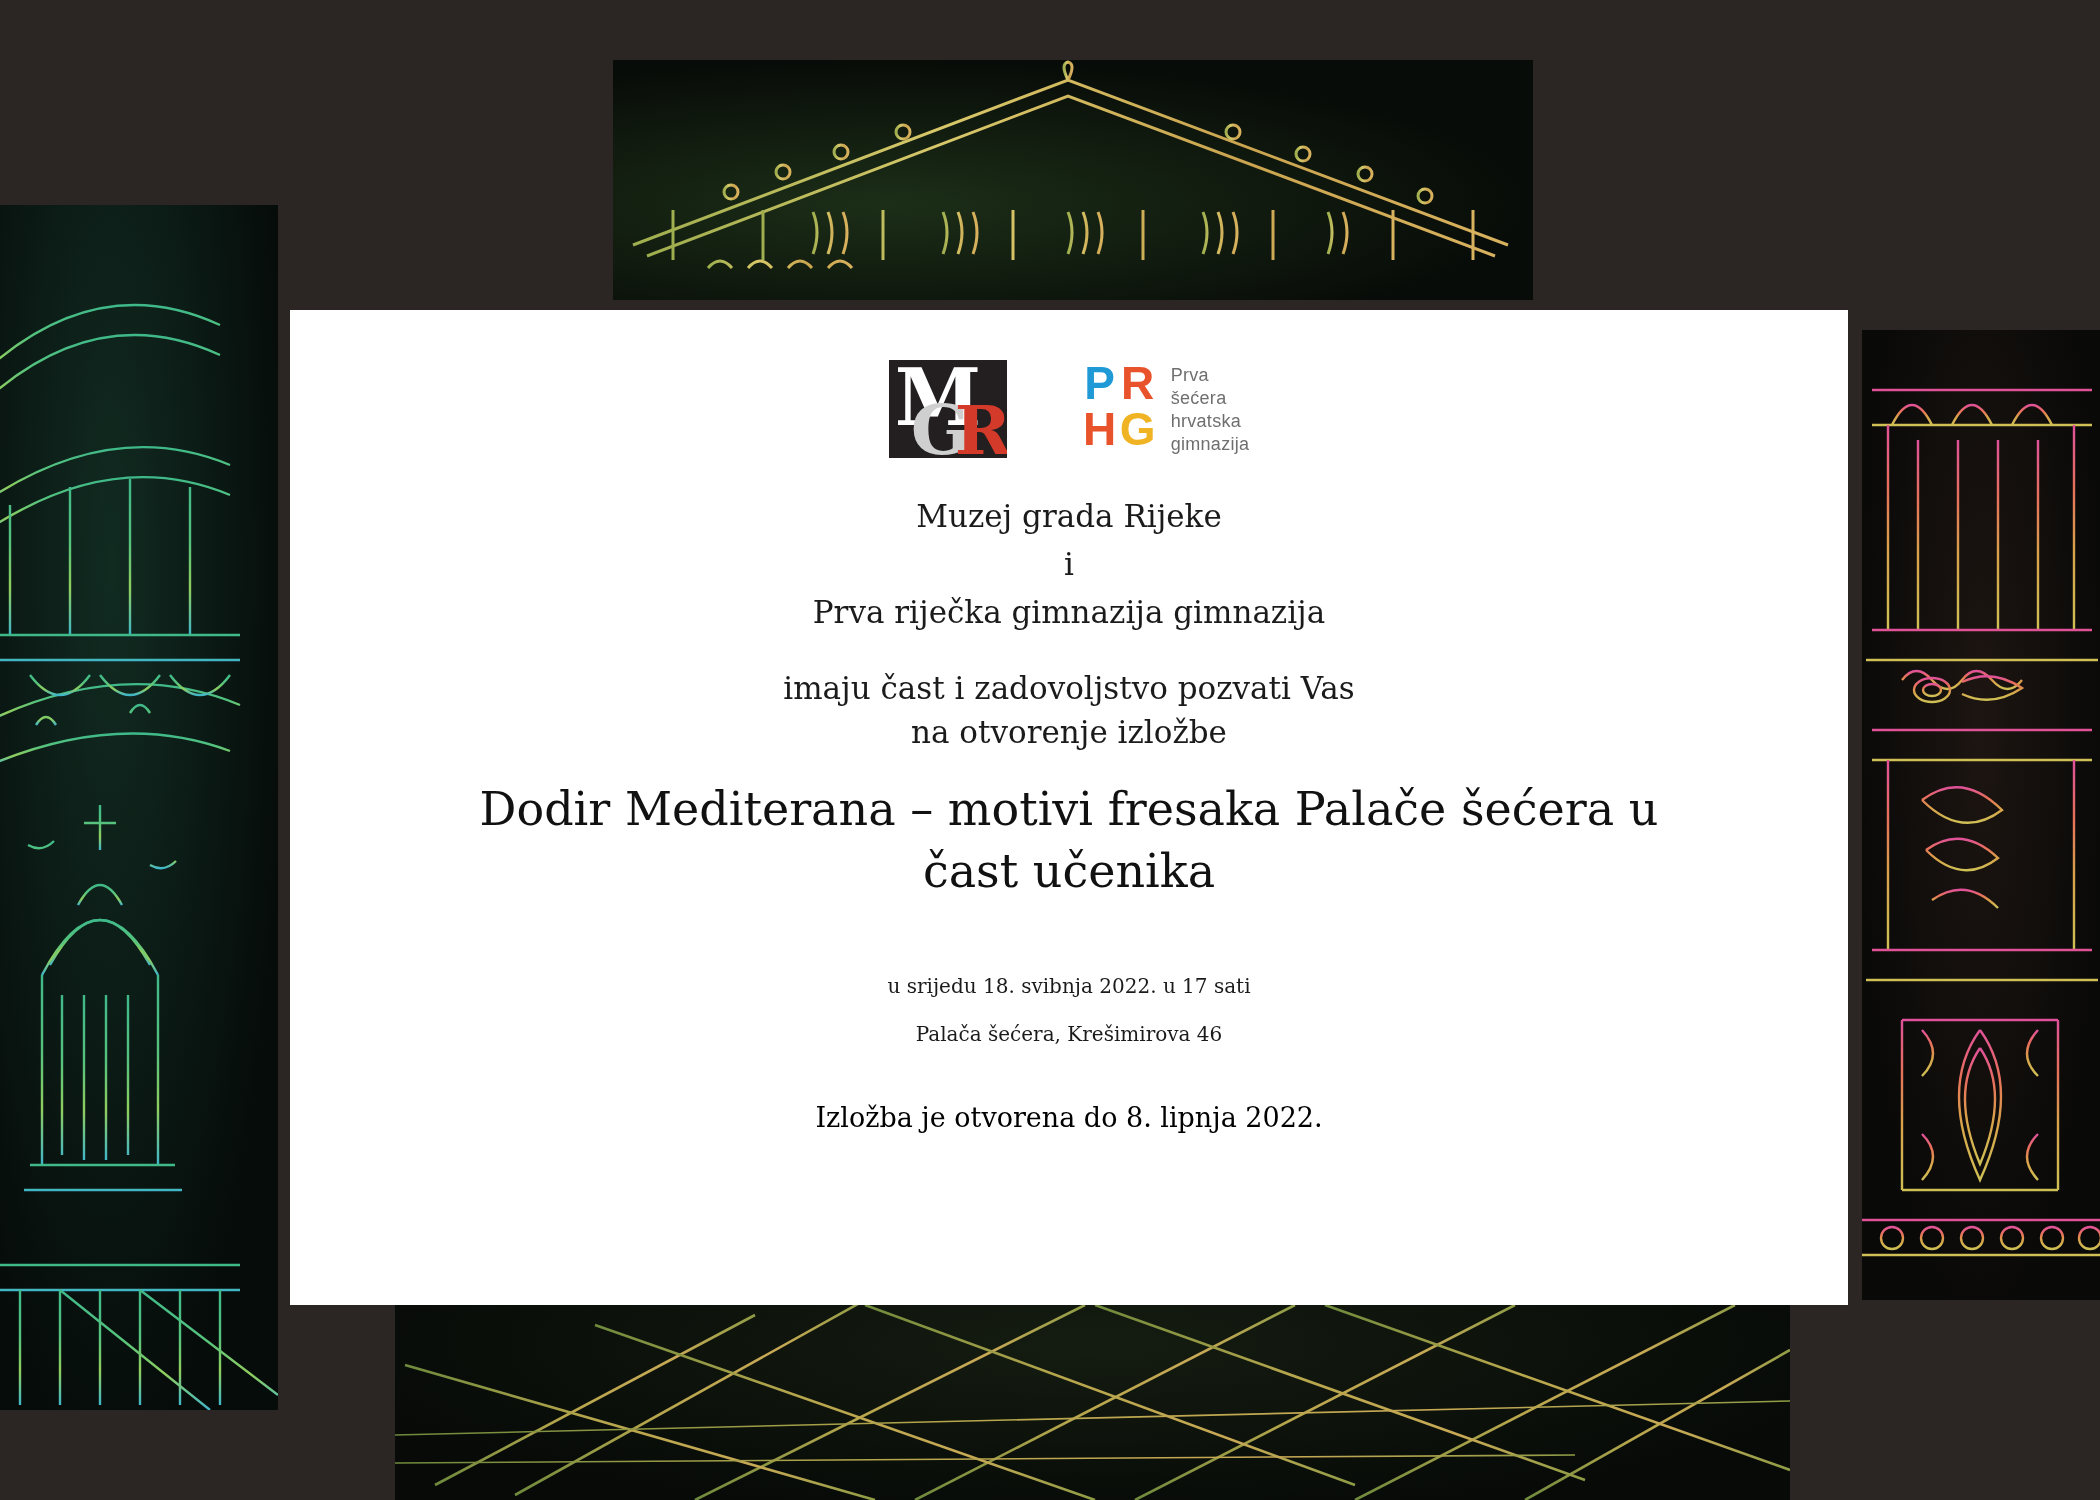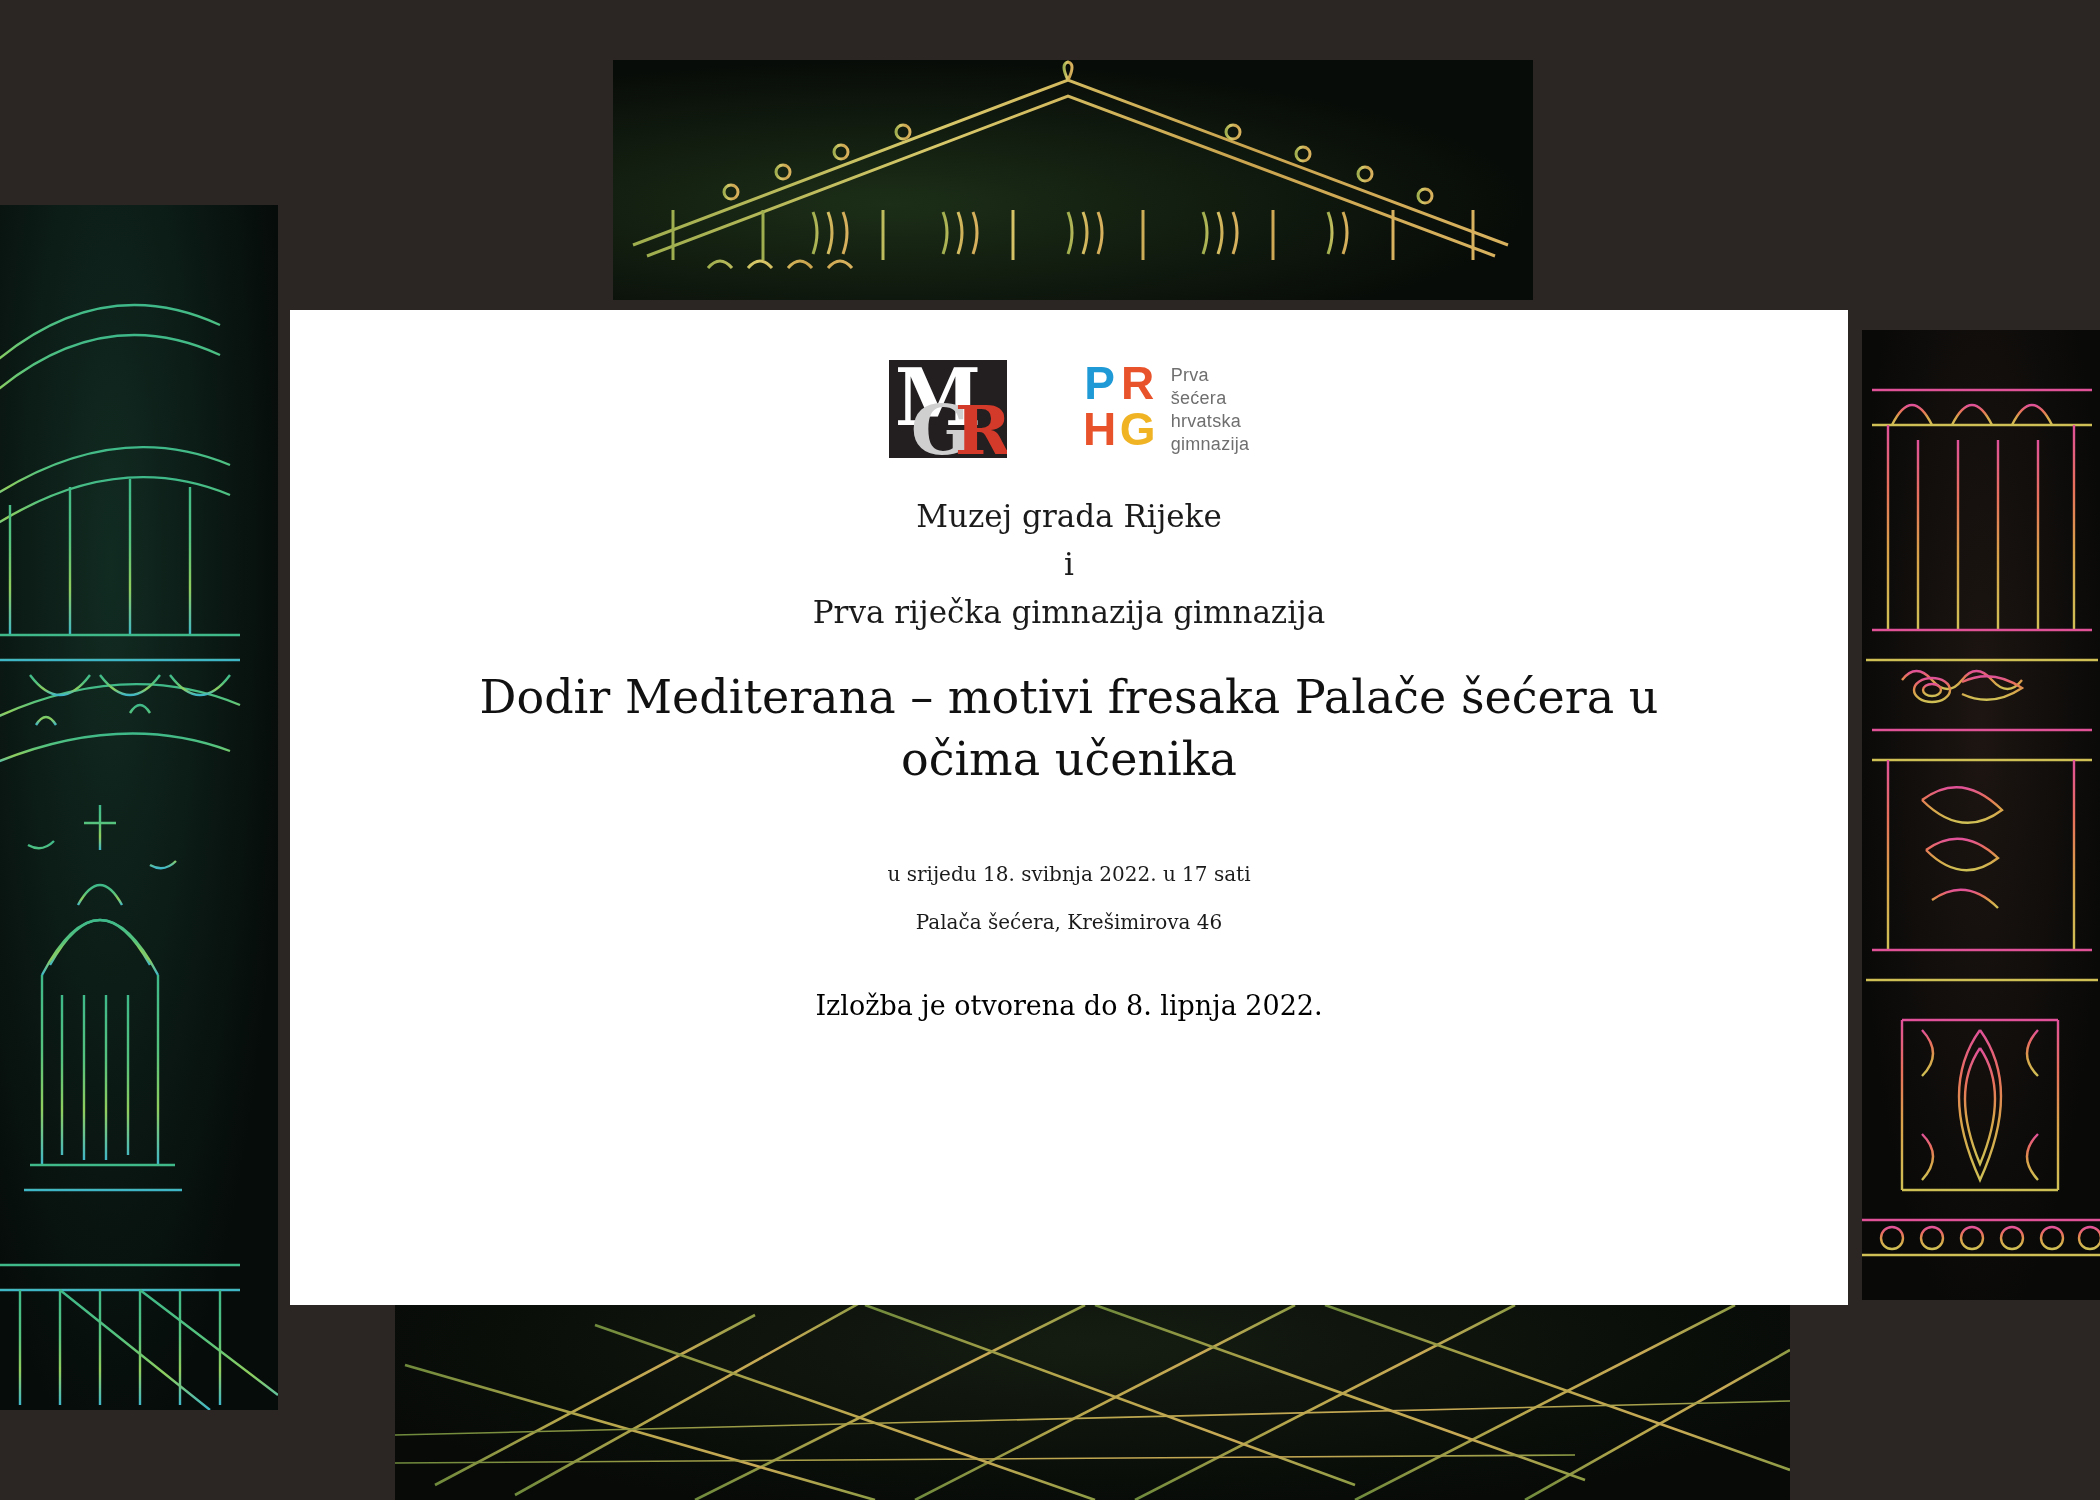--- a/index.html
+++ b/index.html
@@ -369,22 +369,26 @@
       </div>
 
     </div>
 
     <div class="org-block">
       <div class="org-line">Muzej grada Rijeke</div>
       <div class="org-line">i</div>
       <div class="org-line">Prva riječka gimnazija gimnazija</div>
     </div>
 
-
-    <div class="exh-title">Dodir Mediterana – motivi fresaka Palače šećera u očima učenika</div>
+    <div class="invite-block">
+      <div class="invite-line">imaju čast i zadovoljstvo pozvati Vas</div>
+      <div class="invite-line">na otvorenje izložbe</div>
+    </div>
+
+    <div class="exh-title">Dodir Mediterana – motivi fresaka Palače šećera u čast učenika</div>
 
     <div class="when-block">
       <div class="when-line">u srijedu 18. svibnja 2022. u 17 sati</div>
       <div class="when-line">Palača šećera, Krešimirova 46</div>
     </div>
 
     <div class="closing-line">Izložba je otvorena do 8. lipnja 2022.</div>
 
   </div>
 </div>

